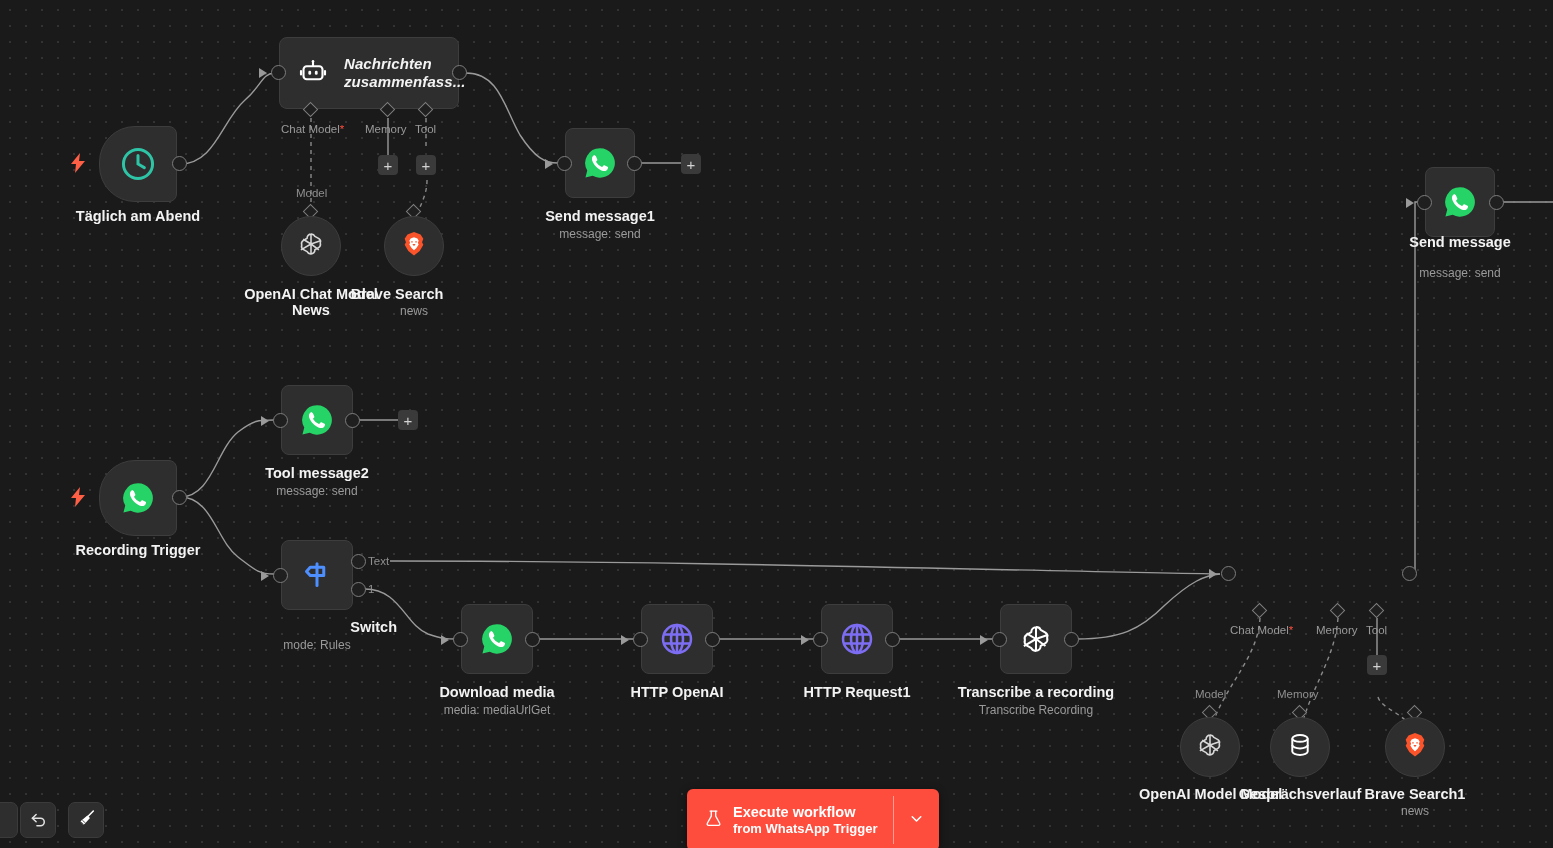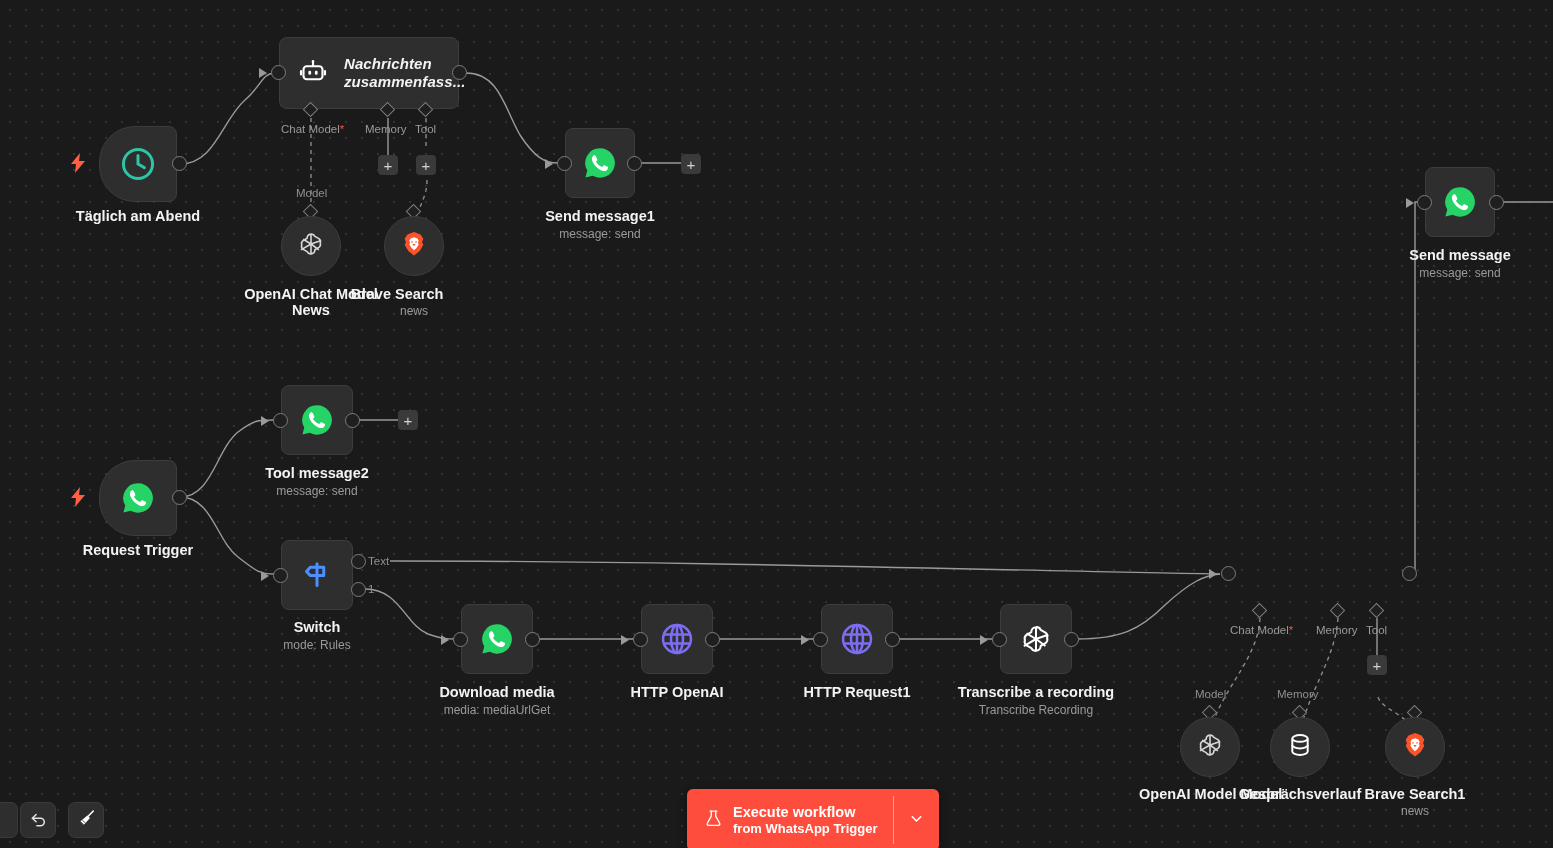--- a/index.html
+++ b/index.html
@@ -255,38 +255,38 @@
     <span class="nicon">
       <svg width="36" height="36" viewBox="0 0 24 24">
         <path d="M12 2.2 A9.8 9.8 0 0 0 3.5 17 L2.3 21.7 l4.85 -1.25 A9.8 9.8 0 1 0 12 2.2 z" fill="#25d366"></path>
         <path d="M8.6 7.1 c.3 0 .5 0 .7 .45 l.9 2.1 c.1 .25 .05 .4 -.1 .6 l-.55 .65 c-.15 .2 -.2 .35 -.05 .6 a7.6 7.6 0 0 0 3.5 3.05 c.3 .1 .45 .05 .6 -.1 l.75 -.85 c.2 -.2 .35 -.2 .6 -.1 l2.05 .95 c.3 .15 .35 .3 .35 .55 c0 .7 -.5 1.7 -1.1 2.05 c-.7 .4 -1.6 .5 -2.9 .05 c-2.8 -.95 -5.45 -3.6 -6.45 -6.4 c-.45 -1.3 -.3 -2.2 .1 -2.9 c.35 -.6 1 -1.1 1.6 -1.1 z" fill="#fff"></path>
       </svg>
     </span>
   </div>
   <div class="port" style="left:1417px; top:195px;"></div>
   <div class="arrow" style="left:1406px; top:198px;"></div>
   <div class="port" style="left:1489px; top:195px;"></div>
-  <div class="caption" style="left:1380px; top:247px; width:160px;">Send message</div>
+  <div class="caption" style="left:1380px; top:234px; width:160px;">Send message</div>
   <div class="subcaption" style="left:1380px; top:266px; width:160px;">message: send</div>
 
   <div class="bolt" style="left:71px; top:487px;">
     <svg width="14" height="20" viewBox="0 0 14 20">
         <path d="M9 0 L0 11 L5 11 L4 20 L14 8 L8 8 Z" fill="#ff5f45"></path>
       </svg>
   </div>
   <div class="node trigger" style="left:99px; top:460px; width:78px; height:76px;">
     <span class="nicon">
       <svg width="36" height="36" viewBox="0 0 24 24">
         <path d="M12 2.2 A9.8 9.8 0 0 0 3.5 17 L2.3 21.7 l4.85 -1.25 A9.8 9.8 0 1 0 12 2.2 z" fill="#25d366"></path>
         <path d="M8.6 7.1 c.3 0 .5 0 .7 .45 l.9 2.1 c.1 .25 .05 .4 -.1 .6 l-.55 .65 c-.15 .2 -.2 .35 -.05 .6 a7.6 7.6 0 0 0 3.5 3.05 c.3 .1 .45 .05 .6 -.1 l.75 -.85 c.2 -.2 .35 -.2 .6 -.1 l2.05 .95 c.3 .15 .35 .3 .35 .55 c0 .7 -.5 1.7 -1.1 2.05 c-.7 .4 -1.6 .5 -2.9 .05 c-2.8 -.95 -5.45 -3.6 -6.45 -6.4 c-.45 -1.3 -.3 -2.2 .1 -2.9 c.35 -.6 1 -1.1 1.6 -1.1 z" fill="#fff"></path>
       </svg>
     </span>
   </div>
   <div class="port" style="left:172px; top:490px;"></div>
-  <div class="caption" style="left:38px; top:542px; width:200px;">Request Trigger</div>
+  <div class="caption" style="left:38px; top:542px; width:200px;">Recording Trigger</div>
 
   <div class="node" style="left:281px; top:385px; width:72px; height:70px;">
     <span class="nicon">
       <svg width="36" height="36" viewBox="0 0 24 24">
         <path d="M12 2.2 A9.8 9.8 0 0 0 3.5 17 L2.3 21.7 l4.85 -1.25 A9.8 9.8 0 1 0 12 2.2 z" fill="#25d366"></path>
         <path d="M8.6 7.1 c.3 0 .5 0 .7 .45 l.9 2.1 c.1 .25 .05 .4 -.1 .6 l-.55 .65 c-.15 .2 -.2 .35 -.05 .6 a7.6 7.6 0 0 0 3.5 3.05 c.3 .1 .45 .05 .6 -.1 l.75 -.85 c.2 -.2 .35 -.2 .6 -.1 l2.05 .95 c.3 .15 .35 .3 .35 .55 c0 .7 -.5 1.7 -1.1 2.05 c-.7 .4 -1.6 .5 -2.9 .05 c-2.8 -.95 -5.45 -3.6 -6.45 -6.4 c-.45 -1.3 -.3 -2.2 .1 -2.9 c.35 -.6 1 -1.1 1.6 -1.1 z" fill="#fff"></path>
       </svg>
     </span>
   </div>
   <div class="port" style="left:273px; top:413px;"></div>
@@ -303,21 +303,21 @@
         <path d="M16.5 6.8 H7.5 L5 9.6 l2.5 2.8 h9 z"></path>
       </svg>
     </span>
   </div>
   <div class="port" style="left:273px; top:568px;"></div>
   <div class="arrow" style="left:261px; top:571px;"></div>
   <div class="port" style="left:351px; top:554px;"></div>
   <div class="conn-label" style="left:368px; top:555px;">Text</div>
   <div class="port" style="left:351px; top:582px;"></div>
   <div class="conn-label" style="left:368px; top:583px;">1</div>
-  <div class="caption" style="left:237px; top:619px; width:160px;">Switch</div>
+  <div class="caption" style="left:237px; top:619px; width:160px;text-align:right;">Switch</div>
   <div class="subcaption" style="left:237px; top:638px; width:160px;">mode: Rules</div>
 
   <div class="node" style="left:461px; top:604px; width:72px; height:70px;">
     <span class="nicon">
       <svg width="36" height="36" viewBox="0 0 24 24">
         <path d="M12 2.2 A9.8 9.8 0 0 0 3.5 17 L2.3 21.7 l4.85 -1.25 A9.8 9.8 0 1 0 12 2.2 z" fill="#25d366"></path>
         <path d="M8.6 7.1 c.3 0 .5 0 .7 .45 l.9 2.1 c.1 .25 .05 .4 -.1 .6 l-.55 .65 c-.15 .2 -.2 .35 -.05 .6 a7.6 7.6 0 0 0 3.5 3.05 c.3 .1 .45 .05 .6 -.1 l.75 -.85 c.2 -.2 .35 -.2 .6 -.1 l2.05 .95 c.3 .15 .35 .3 .35 .55 c0 .7 -.5 1.7 -1.1 2.05 c-.7 .4 -1.6 .5 -2.9 .05 c-2.8 -.95 -5.45 -3.6 -6.45 -6.4 c-.45 -1.3 -.3 -2.2 .1 -2.9 c.35 -.6 1 -1.1 1.6 -1.1 z" fill="#fff"></path>
       </svg>
     </span>
   </div>

